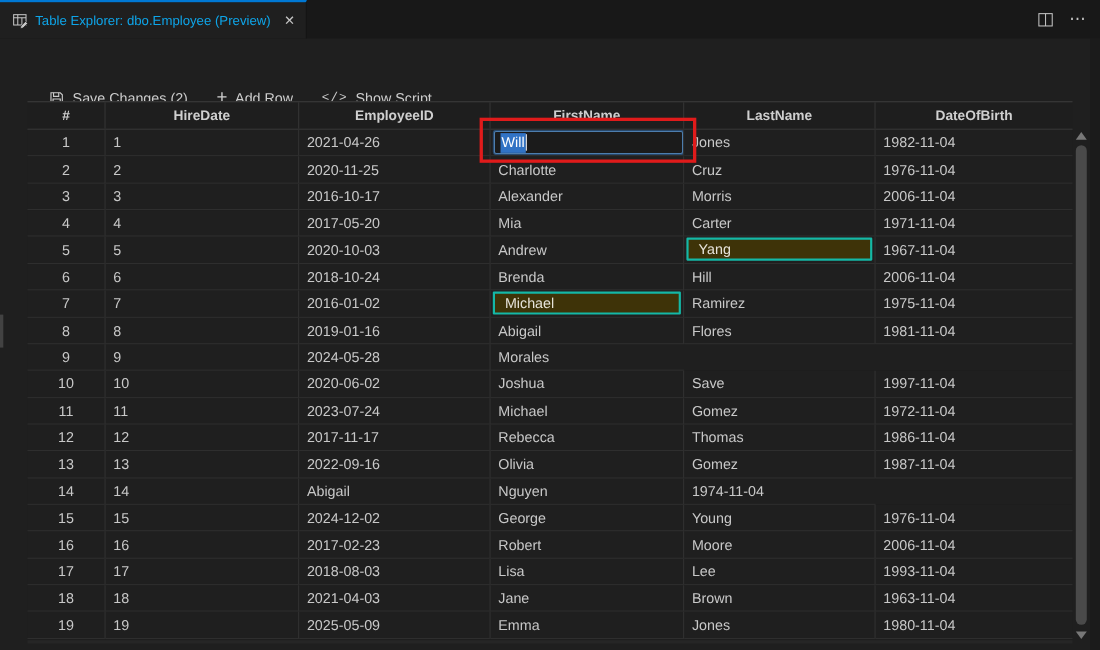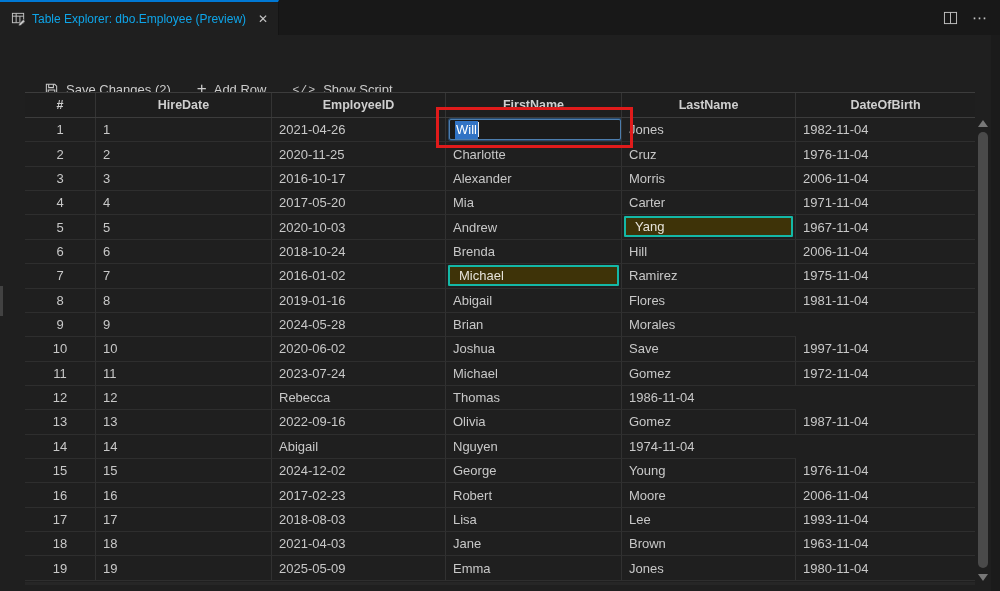--- a/index.html
+++ b/index.html
@@ -200,21 +200,20 @@
           <div class="cell">8</div>
           <div class="cell">2019-01-16</div>
           <div class="cell">Abigail</div>
           <div class="cell">Flores</div>
           <div class="cell">1981-11-04</div>
         </div>
         <div class="row">
           <div class="cell num">9</div>
           <div class="cell">9</div>
           <div class="cell">2024-05-28</div>
-          <div class="cell">Brian</div>
           <div class="cell">Morales</div>
         </div>
         <div class="row">
           <div class="cell num">10</div>
           <div class="cell">10</div>
           <div class="cell">2020-06-02</div>
           <div class="cell">Joshua</div>
           <div class="cell">Save</div>
           <div class="cell">1997-11-04</div>
         </div>
@@ -222,20 +221,21 @@
           <div class="cell num">11</div>
           <div class="cell">11</div>
           <div class="cell">2023-07-24</div>
           <div class="cell">Michael</div>
           <div class="cell">Gomez</div>
           <div class="cell">1972-11-04</div>
         </div>
         <div class="row">
           <div class="cell num">12</div>
           <div class="cell">12</div>
+          <div class="cell">2017-11-17</div>
           <div class="cell">Rebecca</div>
           <div class="cell">Thomas</div>
           <div class="cell">1986-11-04</div>
         </div>
         <div class="row">
           <div class="cell num">13</div>
           <div class="cell">13</div>
           <div class="cell">2022-09-16</div>
           <div class="cell">Olivia</div>
           <div class="cell">Gomez</div>

